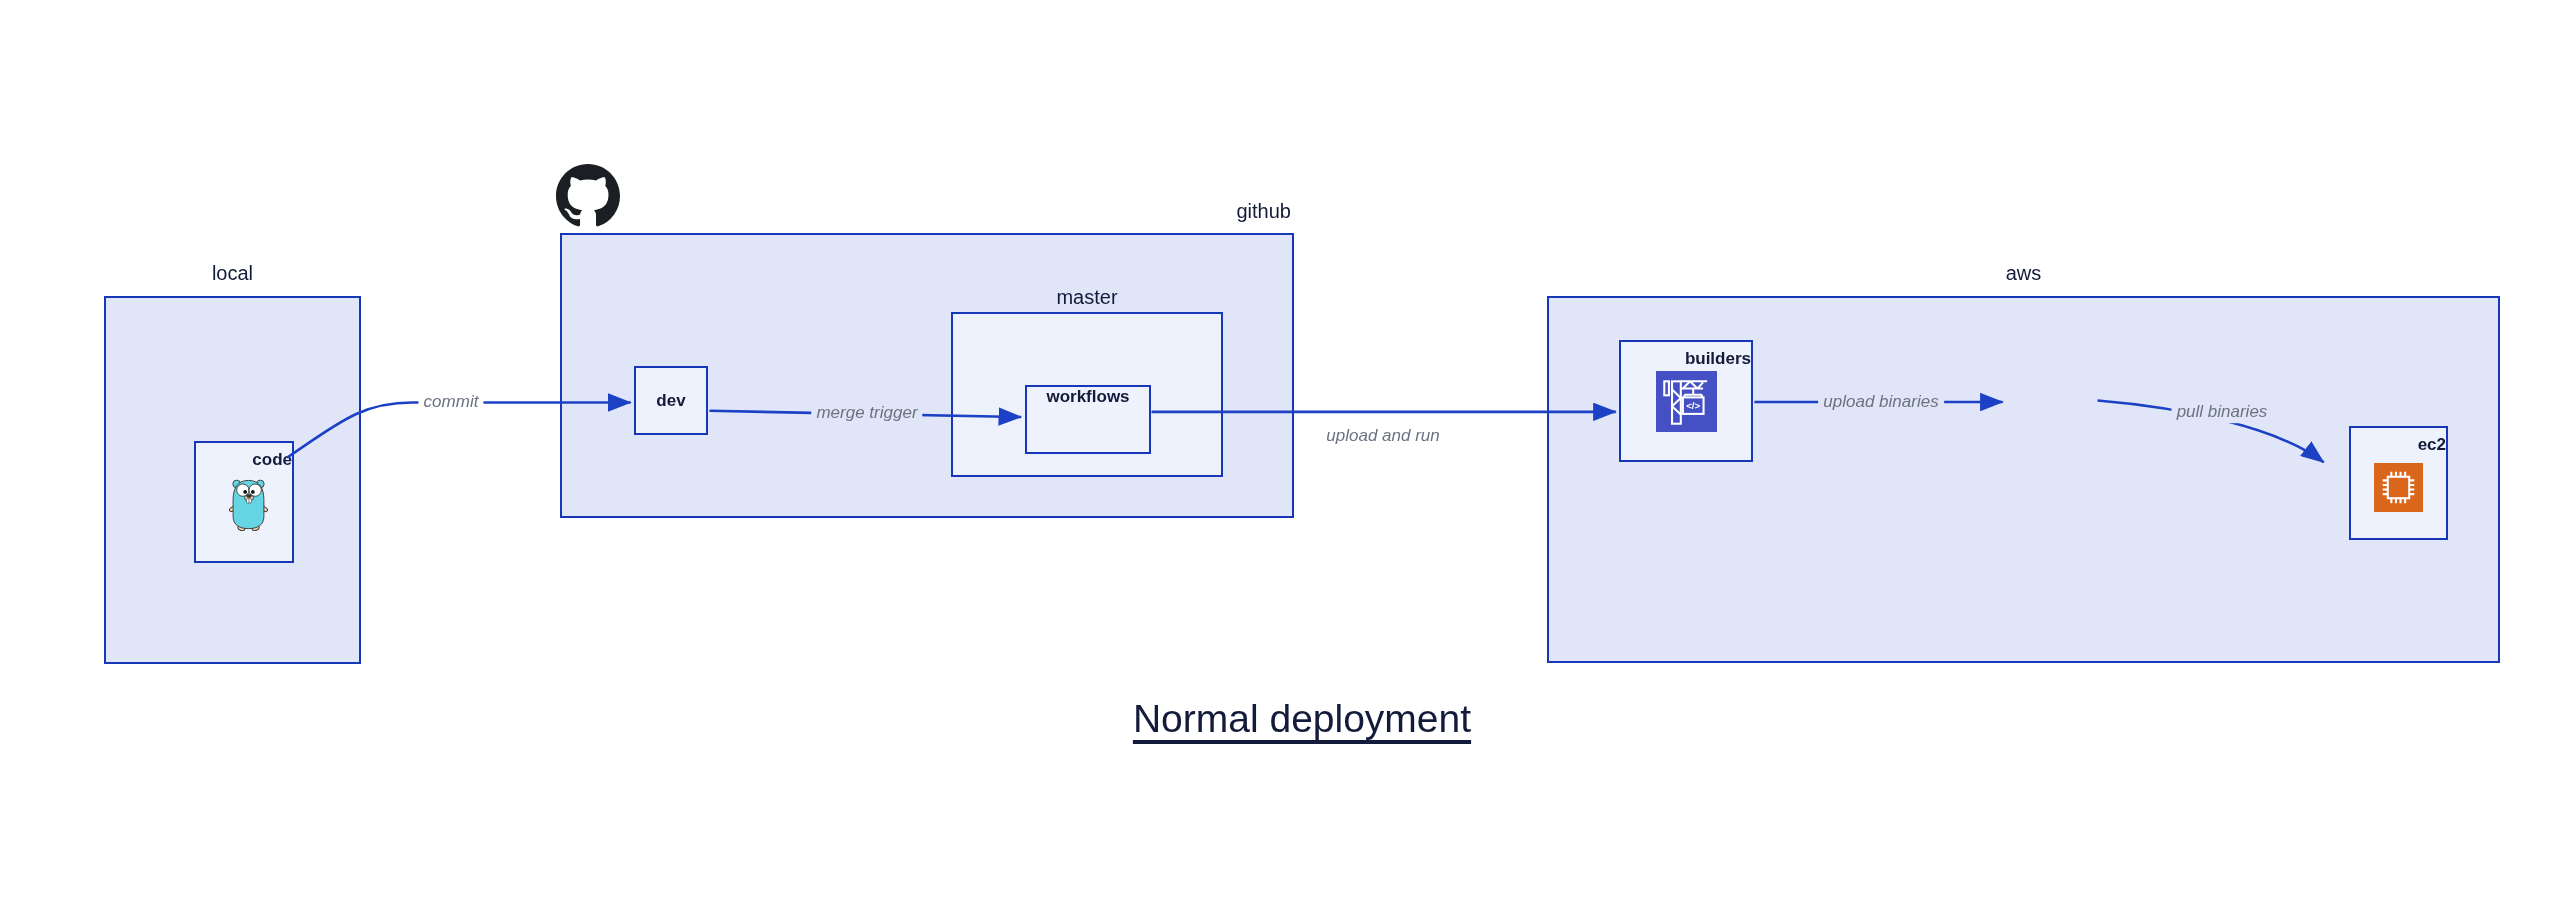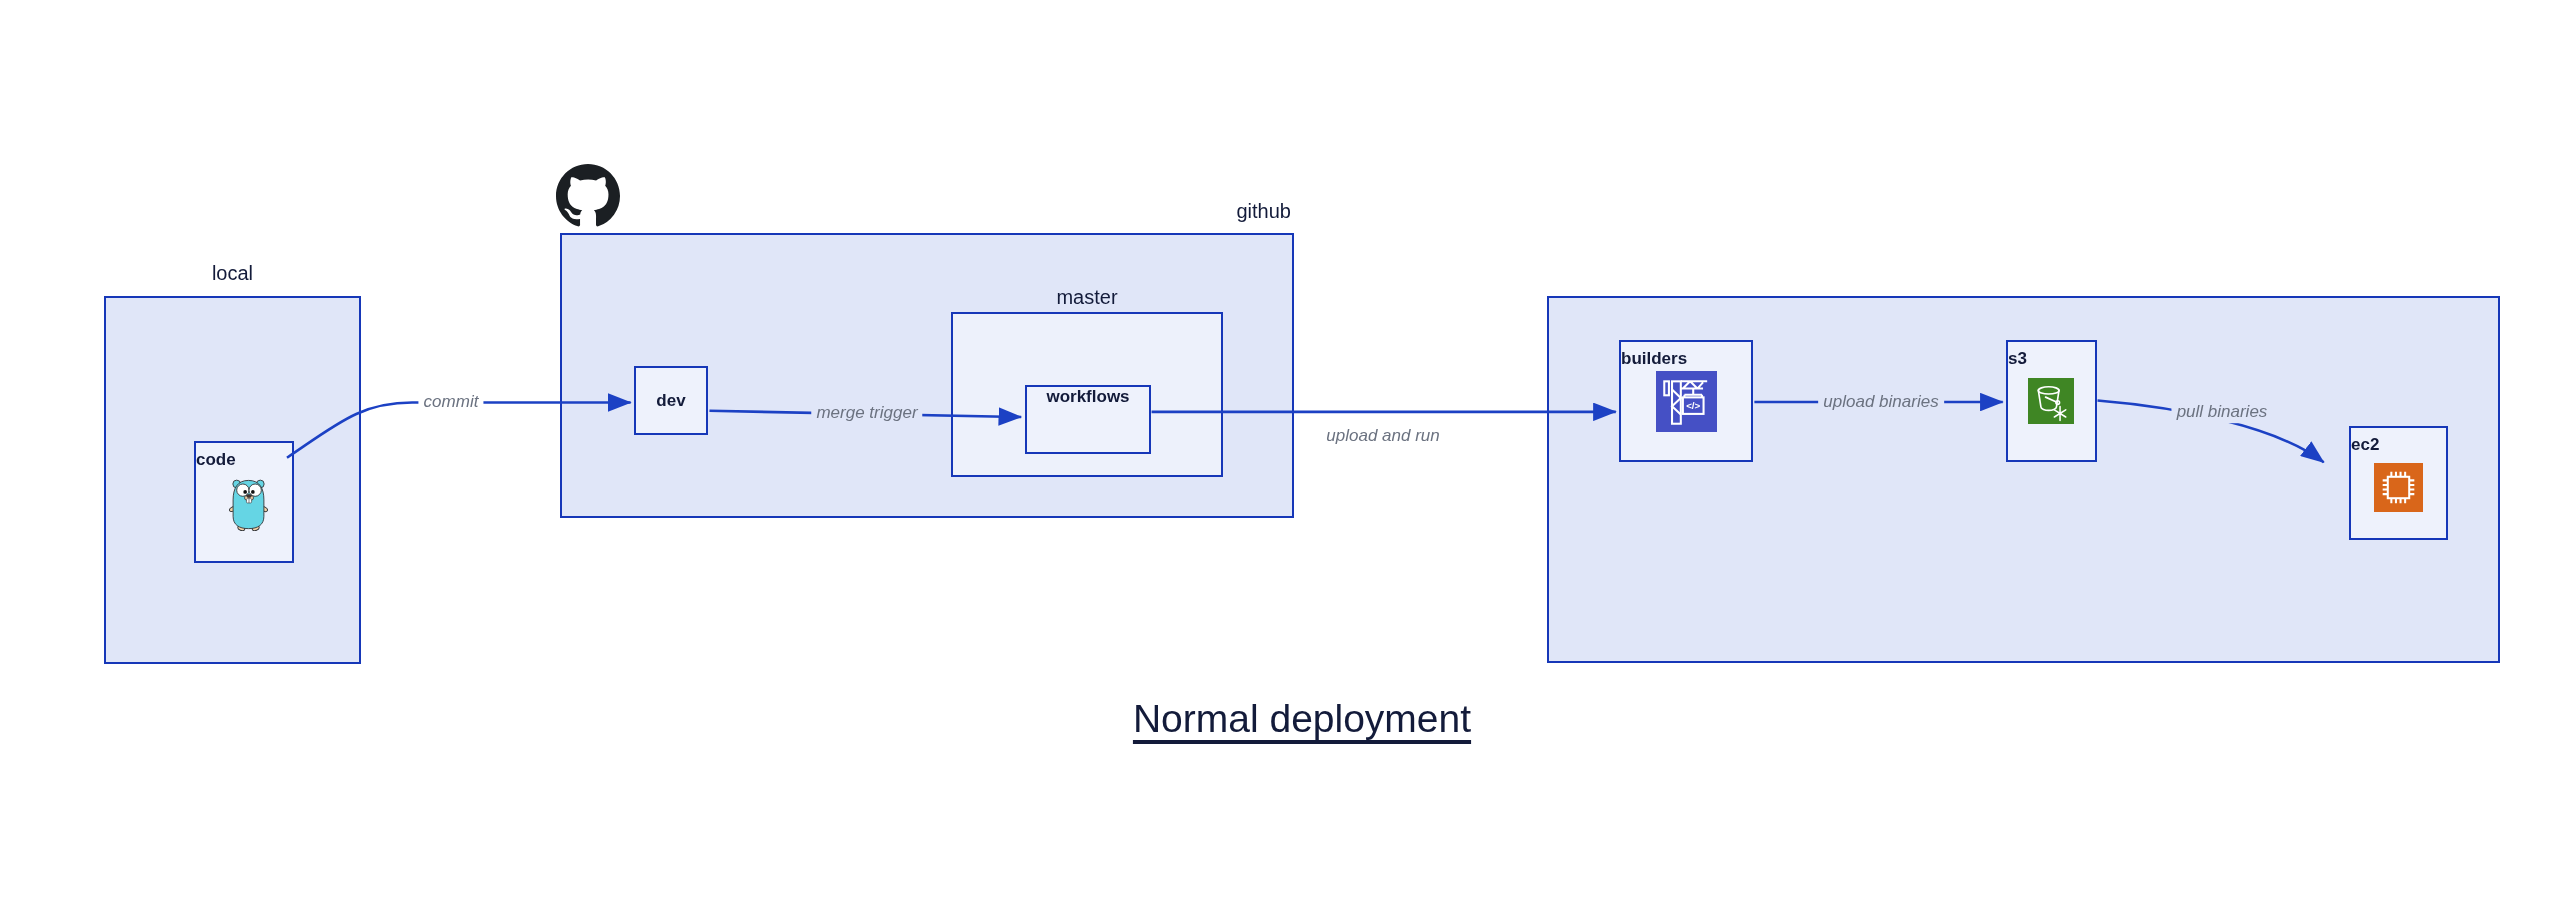--- a/index.html
+++ b/index.html
@@ -21,21 +21,21 @@
   #label-aws   {left:1547px;width:953px;top:258px;text-align:center;}
   
   .leaf{position:absolute;box-sizing:border-box;border:2.1px solid var(--border_blue);background:var(--leaf_fill);}
   #node-code     {left:194px;top:441px;width:100px;height:122px;}
   #node-dev      {left:634px;top:366px;width:74px;height:69px;display:flex;align-items:center;justify-content:center;}
   #node-workflows{left:1025px;top:385px;width:126px;height:69px;display:flex;align-items:flex-start;justify-content:center;}
   #node-builders {left:1619px;top:340px;width:134px;height:122px;}
   #node-s3       {left:2006px;top:340px;width:91px;height:122px;}
   #node-ec2      {left:2329px;top:426px;width:99px;height:114px;margin-left:20px;}
   .nlabel{font-weight:bold;font-size:17px;color:var(--label_navy);white-space:nowrap;}
-  .toplabel{position:absolute;top:7.2px;left:0;right:0;text-align:left;}
+  .toplabel{position:absolute;top:7.2px;left:0;right:0;text-align:right;}
   .node-icon{position:absolute;}
   #icon-gopher   {left:33px;top:34px;}
   #icon-codebuild{left:35px;top:29px;}
   #icon-s3       {left:20px;top:36px;}
   #icon-ec2      {left:23px;top:35px;}
   
   #octocat{position:absolute;left:556px;top:164px;}
   #octocat path{fill:var(--octocat_black);}
   
   #edges{position:absolute;left:0;top:0;pointer-events:none;}
@@ -64,20 +64,21 @@
 <div id="canvas">
 
   <div class="container" id="box-local"></div>
   <div class="container" id="box-github"></div>
   <div class="container" id="box-master"></div>
   <div class="container" id="box-aws"></div>
 
   <div class="clabel" id="label-local">local</div>
   <div class="clabel" id="label-github">github</div>
   <div class="clabel" id="label-master">master</div>
+  <div class="clabel" id="label-aws">aws</div>
 
   <svg id="octocat" width="64" height="64" viewBox="0 0 16 16" aria-hidden="true">
     <path fill-rule="evenodd" d="M8 0C3.58 0 0 3.58 0 8c0 3.54 2.29 6.53 5.47 7.59.4.07.55-.17.55-.38 0-.19-.01-.82-.01-1.49-2.01.37-2.53-.49-2.69-.94-.09-.23-.48-.94-.82-1.13-.28-.15-.68-.52-.01-.53.63-.01 1.08.58 1.23.82.72 1.21 1.87.87 2.33.66.07-.52.28-.87.51-1.07-1.78-.2-3.64-.89-3.64-3.95 0-.87.31-1.59.82-2.15-.08-.2-.36-1.02.08-2.12 0 0 .67-.21 2.2.82.64-.18 1.32-.27 2-.27s1.36.09 2 .27c1.53-1.04 2.2-.82 2.2-.82.44 1.1.16 1.92.08 2.12.51.56.82 1.27.82 2.15 0 3.07-1.87 3.75-3.65 3.95.29.25.54.73.54 1.48 0 1.07-.01 1.93-.01 2.2 0 .21.15.46.55.38A8.01 8.01 0 0 0 16 8c0-4.42-3.58-8-8-8z"></path>
   </svg>
 
   <div class="leaf" id="node-code">
     <div class="nlabel toplabel">code</div>
     <svg class="node-icon" id="icon-gopher" width="39" height="54" viewBox="0 0 76 104">
       <g stroke="#35383b" stroke-width="1.8">
         <ellipse cx="7" cy="62" rx="6.5" ry="4" fill="#f6d2a6" transform="rotate(-30 7 62)"></ellipse>
@@ -116,33 +117,20 @@
         <rect x="31" y="20" width="17" height="82"></rect>
         <path d="M31,36 L48,52 L31,68 L48,84"></path>
         <path d="M48,20 L99,20 M48,34 L91,34 M52,34 L66,20 M66,20 L80,34 M80,34 L91,22"></path>
         <path d="M72,34 L72,46 M55,46 L89,46 M55,46 L55,51 M89,46 L89,51"></path>
         <rect x="52" y="51" width="40" height="32"></rect>
       </g>
       <text class="cb-glyph" x="72" y="74" text-anchor="middle">&lt;/&gt;</text>
     </svg>
   </div>
 
-  <div class="leaf" id="node-s3">
-    <div class="nlabel toplabel">s3</div>
-    <svg class="node-icon" id="icon-s3" width="46" height="46" viewBox="0 0 89 89">
-      <rect width="89" height="89" style="fill:var(--s3_green)"></rect>
-      <g class="icon-stroke" stroke-width="3.2" stroke-linecap="round">
-        <ellipse cx="40" cy="24" rx="20" ry="7"></ellipse>
-        <path d="M20,24 L25,56 C25,60 33,62.5 40,62.5 C47,62.5 55,60 55,56 L60,24"></path>
-        <path d="M34,37 L55,46.5"></path>
-        <circle cx="57.5" cy="47.5" r="3.5"></circle>
-        <path d="M62,55 L62,82 M51,61.5 L73,75.5 M73,61.5 L51,75.5" stroke-width="3"></path>
-      </g>
-    </svg>
-  </div>
 
   <div class="leaf" id="node-ec2">
     <div class="nlabel toplabel">ec2</div>
     <svg class="node-icon" id="icon-ec2" width="49" height="49" viewBox="0 0 96 96">
       <rect width="96" height="96" style="fill:var(--ec2_orange)"></rect>
       <g class="icon-stroke" stroke-width="4">
         <rect x="27" y="27" width="42" height="42"></rect>
         <path d="M34,27 L34,17 M43,27 L43,17 M52,27 L52,17 M61,27 L61,17"></path>
         <path d="M34,69 L34,79 M43,69 L43,79 M52,69 L52,79 M61,69 L61,79"></path>
         <path d="M27,34 L17,34 M27,43 L17,43 M27,52 L17,52 M27,61 L17,61"></path>

